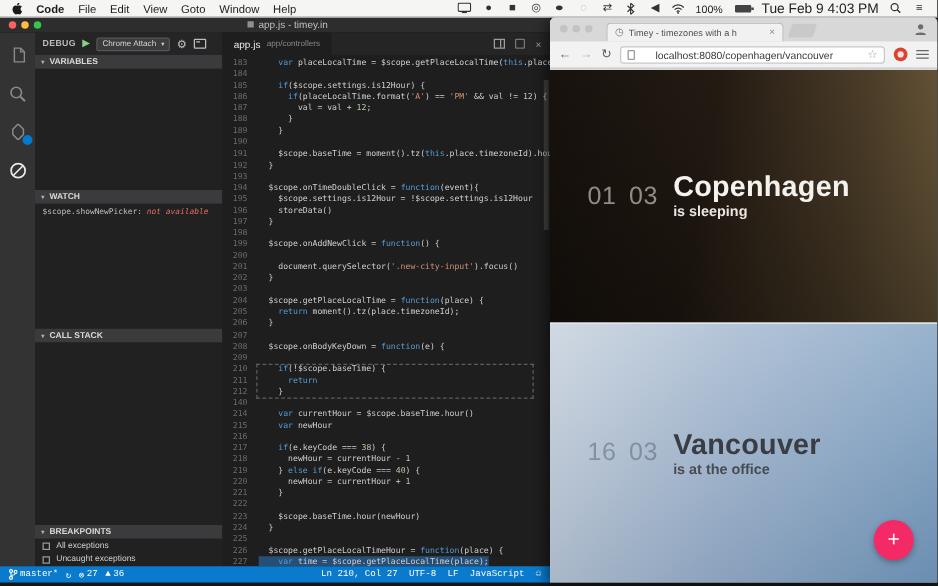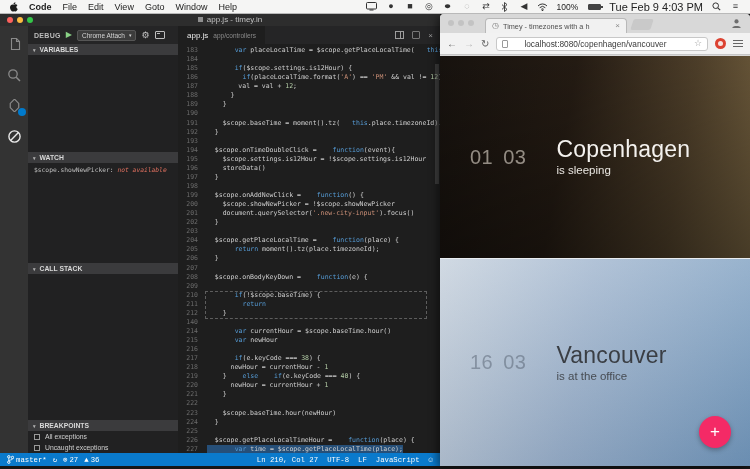--- a/index.html
+++ b/index.html
@@ -57,21 +57,21 @@
   .tab-path { font-size:6.5px; color:#8a8a8a; }
   .tab-actions { margin-left:auto; display:flex; align-items:center; gap:8px; padding-right:7px; color:#9d9d9d; font-size:8px; }
   .split-ico { width:9px; height:8px; border:1px solid #9d9d9d; position:relative; }
   .split-ico:after { content:""; position:absolute; left:3.5px; top:0; bottom:0; width:1px; background:#9d9d9d; }
   .diff-ico { width:8px; height:8px; border:1px solid #777; border-radius:1px; }
   .code { position:relative; flex:1; overflow:hidden; padding-top:2px; font-family:"DejaVu Sans Mono",monospace; font-size:6.5px; }
   .cl { display:flex; height:9.07px; line-height:9.07px; white-space:pre; }
   .ln { width:20px; text-align:right; color:#6b6b6b; flex:none; margin-right:9px; }
   .ct { color:#cfcfcf; }
   .ct.sel { background:#264f78; }
-  .kw { color:#569cd6;margin-left:12px; } .str { color:#ce9178; } .num { color:#b5cea8; }
+  .kw { color:#569cd6; } .str { color:#ce9178; } .num { color:#b5cea8; }
   .range-highlight { position:absolute; left:27px; top:247px; width:222px; height:28px; border:1px dashed rgba(210,210,210,.35); pointer-events:none; }
   .scrollbar { position:absolute; right:1px; top:20px; width:4px; height:120px; background:rgba(121,121,121,.35); }
 
   .vs-statusbar { position:absolute; left:0; right:0; bottom:0; height:13px; background:#0a7acc; color:#ffffff; display:flex; align-items:center; font-size:7.3px; padding:0 7px; gap:6px; z-index:12; }
   .sb-item { display:flex; align-items:center; gap:2px; white-space:nowrap;font-family:Liberation Mono, monospace; }
   .sb-right { margin-left:auto; display:flex; align-items:center; gap:9px; }
 
   
   .browser { position:absolute; top:14px; left:440px; width:310px; height:452px; z-index:20; border-radius:4px 4px 0 0; box-shadow:-3px 2px 9px rgba(0,0,0,.45); background:#d8d8d8; }
   .tabstrip { height:19px; background:#d8d8d8; border-radius:4px 4px 0 0; position:relative; }
@@ -95,21 +95,21 @@
   .hamburger { width:10px; height:8px; display:flex; flex-direction:column; justify-content:space-between; flex:none; }
   .hamburger i { height:1.4px; background:#666; display:block; }
 
   .b-content { position:absolute; top:42px; left:0; right:0; bottom:0; overflow:hidden; }
   .city { display:flex; align-items:center; padding-left:30px; }
   .city-night { height:202px; background:linear-gradient(to bottom, rgba(0,0,0,0), rgba(0,0,0,.38)), linear-gradient(100deg, #17120e 0%, #241b13 40%, #4d3e29 75%, #73603f 100%); }
   .city-day { height:208px; border-top:1px solid #e9edf1; background:linear-gradient(to bottom, rgba(255,255,255,.22), rgba(20,40,70,.10)), linear-gradient(100deg, #c4cfdb 0%, #9cb2cc 45%, #7499bd 100%); }
   .city-time { display:flex; gap:10px; font-size:20px; font-weight:normal; letter-spacing:.5px; }
   .city-night .city-time { color:rgba(222,214,203,.62); }
   .city-day .city-time { color:rgba(73,85,99,.45); }
-  .city-text { margin-left:30px; margin-top:-2px; }
+  .city-text { margin-left:12px; margin-top:-2px;font-weight:bold; }
   .city-name { font-size:23px; letter-spacing:.2px; }
   .city-status { font-size:11.5px; margin-top:1px; }
   .city-night .city-name { color:#f4f2ef; } .city-night .city-status { color:#eae7e2; }
   .city-day .city-name { color:#3a3e44; } .city-day .city-status { color:#474c53; }
   .fab { position:absolute; right:19px; bottom:18px; width:32px; height:32px; border-radius:50%; background:#f42a66; color:#ffffff; display:flex; align-items:center; justify-content:center; font-size:17px; font-weight:300; box-shadow:0 2px 5px rgba(0,0,0,.3); }
 
   svg { display:block; }
 </style>
 </head>
 <body>
@@ -285,21 +285,21 @@
           <div class="cl"><span class="ln">190</span><span class="ct"></span></div>
           <div class="cl"><span class="ln">191</span><span class="ct">    $scope.baseTime = moment().tz(<span class="kw">this</span>.place.timezoneId).hour(val</span></div>
           <div class="cl"><span class="ln">192</span><span class="ct">  }</span></div>
           <div class="cl"><span class="ln">193</span><span class="ct"></span></div>
           <div class="cl"><span class="ln">194</span><span class="ct">  $scope.onTimeDoubleClick = <span class="kw">function</span>(event){</span></div>
           <div class="cl"><span class="ln">195</span><span class="ct">    $scope.settings.is12Hour = !$scope.settings.is12Hour</span></div>
           <div class="cl"><span class="ln">196</span><span class="ct">    storeData()</span></div>
           <div class="cl"><span class="ln">197</span><span class="ct">  }</span></div>
           <div class="cl"><span class="ln">198</span><span class="ct"></span></div>
           <div class="cl"><span class="ln">199</span><span class="ct">  $scope.onAddNewClick = <span class="kw">function</span>() {</span></div>
-          <div class="cl"><span class="ln">200</span><span class="ct">    $scope.showNewPicker = !$scope.showNewPicker</span></div>
+          <div class="cl"><span class="ln">200</span></div>
           <div class="cl"><span class="ln">201</span><span class="ct">    document.querySelector(<span class="str">'.new-city-input'</span>).focus()</span></div>
           <div class="cl"><span class="ln">202</span><span class="ct">  }</span></div>
           <div class="cl"><span class="ln">203</span><span class="ct"></span></div>
           <div class="cl"><span class="ln">204</span><span class="ct">  $scope.getPlaceLocalTime = <span class="kw">function</span>(place) {</span></div>
           <div class="cl"><span class="ln">205</span><span class="ct">    <span class="kw">return</span> moment().tz(place.timezoneId);</span></div>
           <div class="cl"><span class="ln">206</span><span class="ct">  }</span></div>
           <div class="cl"><span class="ln">207</span><span class="ct"></span></div>
           <div class="cl"><span class="ln">208</span><span class="ct">  $scope.onBodyKeyDown = <span class="kw">function</span>(e) {</span></div>
           <div class="cl"><span class="ln">209</span><span class="ct"></span></div>
           <div class="cl"><span class="ln">210</span><span class="ct">    <span class="kw">if</span>(!$scope.baseTime) {</span></div>

